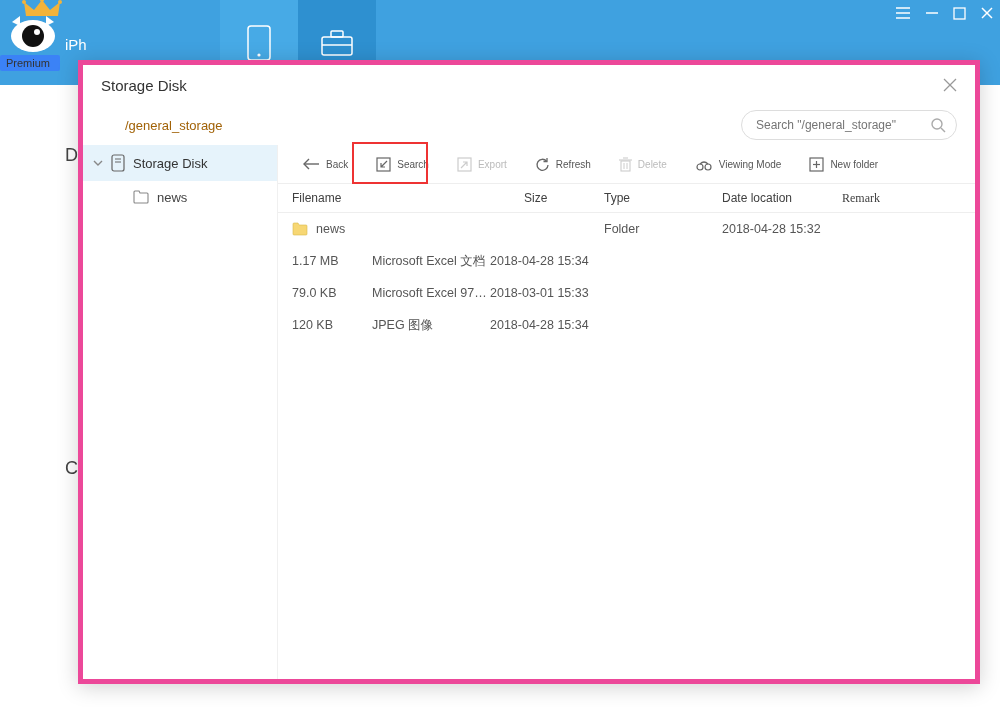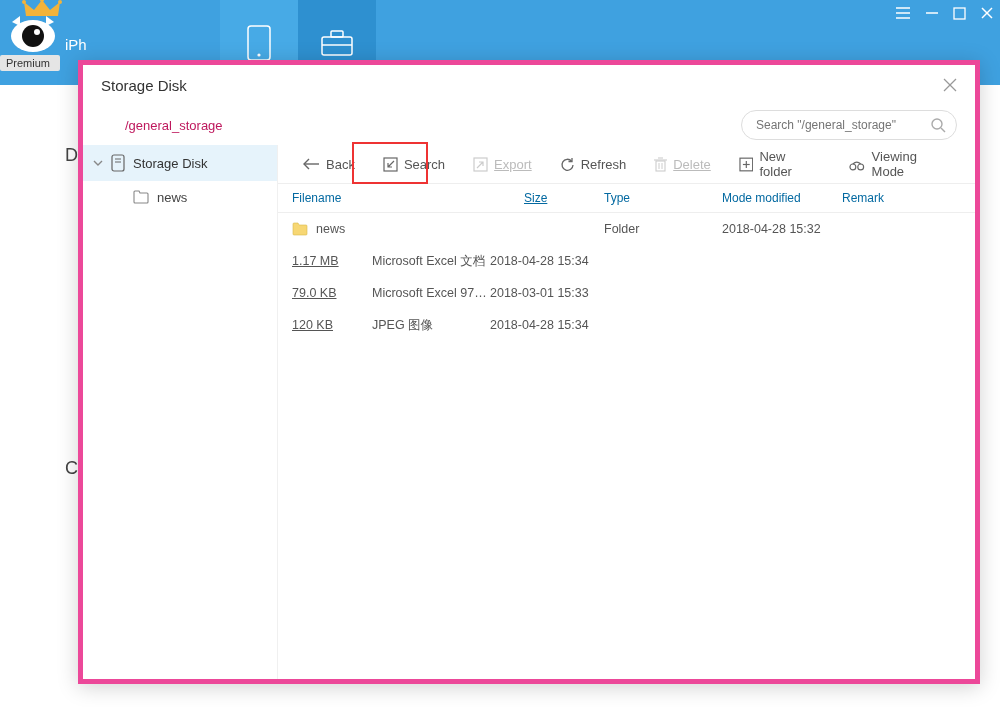--- a/index.html
+++ b/index.html
@@ -3,59 +3,59 @@
 <meta charset="utf-8">
 <style>
   * { box-sizing: border-box; margin: 0; padding: 0; font-family: "Segoe UI", Arial, sans-serif; }
   body { width: 1000px; height: 707px; background: #fff; overflow: hidden; position: relative; }
 
   
   .app-chrome { position: absolute; left:0; top:0; width:1000px; height:85px; background:#3fa1e0; }
   .logo-wrap { position:absolute; left:0; top:0; width:90px; height:68px; }
   .logo-crown { position:absolute; left:22px; top:-2px; }
   .logo-eye { position:absolute; left:10px; top:14px; width:46px; height:40px; }
-  .premium-badge { position:absolute; left:0; top:55px; background:#e5e5e5; color:#333; font-size:11px; padding:2px 10px 2px 6px; border-radius:2px; }
+  .premium-badge { position:absolute; left:0; top:55px; background:#3b82f6; color:#333; font-size:11px; padding:2px 10px 2px 6px; border-radius:2px; }
   .iph { position:absolute; left:65px; top:36px; color:#fff; font-size:15px; }
   .tab-btn { position:absolute; top:0; width:78px; height:85px; display:flex; align-items:center; justify-content:center; }
   .tab1 { left:220px; background:#47aae6; }
   .tab2 { left:298px; background:#2e90d0; }
   .win-controls { position:absolute; right:6px; top:6px; display:flex; gap:14px; align-items:center; }
   .win-controls svg, .win-controls span { color:#fff; }
   .body-hint { position:absolute; left:65px; top:145px; color:#444; font-size:18px; }
   .body-hint2 { position:absolute; left:65px; top:458px; color:#444; font-size:18px; }
 
   
   .modal { position:absolute; left:78px; top:60px; width:902px; height:624px; background:#fff; border:5px solid #ec4899; box-shadow:0 3px 20px rgba(0,0,0,0.18); display:flex; flex-direction:column; }
   .modal-header { height:40px; display:flex; align-items:center; justify-content:space-between; padding:0 18px; }
   .modal-title { font-size:15px; color:#333; }
   .close-x { color:#999; font-size:18px; cursor:pointer; }
 
   .path-row { height:40px; display:flex; align-items:center; justify-content:space-between; padding:0 18px 0 42px; }
-  .path-text { color:#be185d; font-size:13px; }
+  .path-text { color:#a16207; font-size:13px; }
   .search-box { width:216px; height:30px; border:1px solid #ddd; border-radius:15px; display:flex; align-items:center; padding:0 10px 0 14px; }
   .search-box input { border:none; outline:none; flex:1; font-size:12px; color:#666; background:transparent; }
 
   .modal-body { flex:1; display:flex; border-top:0px solid #eee; }
 
   .tree { width:195px; border-right:1px solid #f0f0f0; padding-top:0; }
   .tree-root { height:36px; background:#e6f3fb; display:flex; align-items:center; gap:8px; padding-left:10px; font-size:13px; color:#333; }
   .tree-child { height:32px; display:flex; align-items:center; gap:8px; padding-left:50px; font-size:13px; color:#444; }
 
   .content { flex:1; display:flex; flex-direction:column; }
   .toolbar { height:38px; display:flex; align-items:center; gap:8px; padding:0 14px; position:relative; }
-  .tb-btn { display:flex; align-items:center; gap:6px; padding:0 10px; height:28px; font-size:13px; color:#555; cursor:pointer; }
-  .tb-btn.disabled { color:#bbb; cursor:default;text-decoration:underline; }
+  .tb-btn { display:flex; align-items:center; gap:6px; padding:0 10px; height:28px; font-size:10px; color:#555; cursor:pointer; }
+  .tb-btn.disabled { color:#bbb; cursor:default; }
   .highlight-box { position:absolute; border:2px solid #e33; left:74px; top:-3px; width:76px; height:42px; pointer-events:none; }
 
-  .table-head { height:30px; border-top:1px solid #eee; border-bottom:1px solid #eee; display:flex; align-items:center; font-size:12px; color:#0369a1; padding-left:14px; }
+  .table-head { height:30px; border-top:1px solid #eee; border-bottom:1px solid #eee; display:flex; align-items:center; font-size:12px; color:#404040; padding-left:14px; }
   .col-name { width:232px; }
-  .col-size { width:80px;text-decoration:underline; }
+  .col-size { width:80px; }
   .col-type { width:118px; }
   .col-date { width:120px; }
-  .col-remark { flex:1; }
+  .col-remark { flex:1;font-family:Liberation Serif, serif; }
 
   .row { height:32px; display:flex; align-items:center; font-size:12.5px; color:#555; padding-left:14px; }
   .row .col-name { display:flex; align-items:center; gap:8px; white-space:nowrap; overflow:hidden; text-overflow:ellipsis; }
   .row .col-type { white-space:nowrap; overflow:hidden; text-overflow:ellipsis; }
   .file-icon { width:16px; height:16px; flex:0 0 16px; display:flex; align-items:center; justify-content:center; }
 
   svg { display:block; }
 </style>
 </head>
 <body>
@@ -189,43 +189,43 @@
           <svg width="13" height="15" viewBox="0 0 13 15">
               <rect x="2" y="4" width="9" height="10" fill="none" stroke="#ccc" stroke-width="1.1"></rect>
               <line x1="0" y1="3" x2="13" y2="3" stroke="#ccc" stroke-width="1.1"></line>
               <line x1="4" y1="1" x2="9" y2="1" stroke="#ccc" stroke-width="1.1"></line>
               <line x1="5" y1="6" x2="5" y2="12" stroke="#ccc"></line>
               <line x1="8" y1="6" x2="8" y2="12" stroke="#ccc"></line>
             </svg>
           <span>Delete</span>
         </div>
         <div class="tb-btn">
-          <svg width="15" height="15" viewBox="0 0 15 15">
-              <rect x="1" y="1" width="13" height="13" fill="none" stroke="#666" stroke-width="1.2"></rect>
-              <line x1="7.5" y1="4" x2="7.5" y2="11" stroke="#666" stroke-width="1.2"></line>
-              <line x1="4" y1="7.5" x2="11" y2="7.5" stroke="#666" stroke-width="1.2"></line>
-            </svg>
-          <span>New folder</span>
-        </div>
-        <div class="tb-btn">
           <svg width="18" height="14" viewBox="0 0 18 14">
               <circle cx="5" cy="10" r="3" fill="none" stroke="#666" stroke-width="1.2"></circle>
               <circle cx="13" cy="10" r="3" fill="none" stroke="#666" stroke-width="1.2"></circle>
               <path d="M5 7 Q9 3 13 7" fill="none" stroke="#666" stroke-width="1.2"></path>
             </svg>
           <span>Viewing Mode</span>
         </div>
+        <div class="tb-btn">
+          <svg width="15" height="15" viewBox="0 0 15 15">
+              <rect x="1" y="1" width="13" height="13" fill="none" stroke="#666" stroke-width="1.2"></rect>
+              <line x1="7.5" y1="4" x2="7.5" y2="11" stroke="#666" stroke-width="1.2"></line>
+              <line x1="4" y1="7.5" x2="11" y2="7.5" stroke="#666" stroke-width="1.2"></line>
+            </svg>
+          <span>New folder</span>
+        </div>
         <div class="highlight-box"></div>
       </div>
 
       <div class="table-head">
         <div class="col-name">Filename</div>
         <div class="col-size">Size</div>
         <div class="col-type">Type</div>
-        <div class="col-date">Mode modified</div>
+        <div class="col-date">Date location</div>
         <div class="col-remark">Remark</div>
       </div>
 
       <div id="rows-container">
           <div class="row">
             <div class="col-name">
               <span class="file-icon">
                 <svg width="16" height="14" viewBox="0 0 16 14">
                   <path d="M1 3 L1 12 Q1 13 2 13 L14 13 Q15 13 15 12 L15 4 Q15 3 14 3 L7 3 L6 1 L2 1 Q1 1 1 2 Z" fill="#f7d774" stroke="#d9b84a" stroke-width="0.6"></path>
                 </svg>

